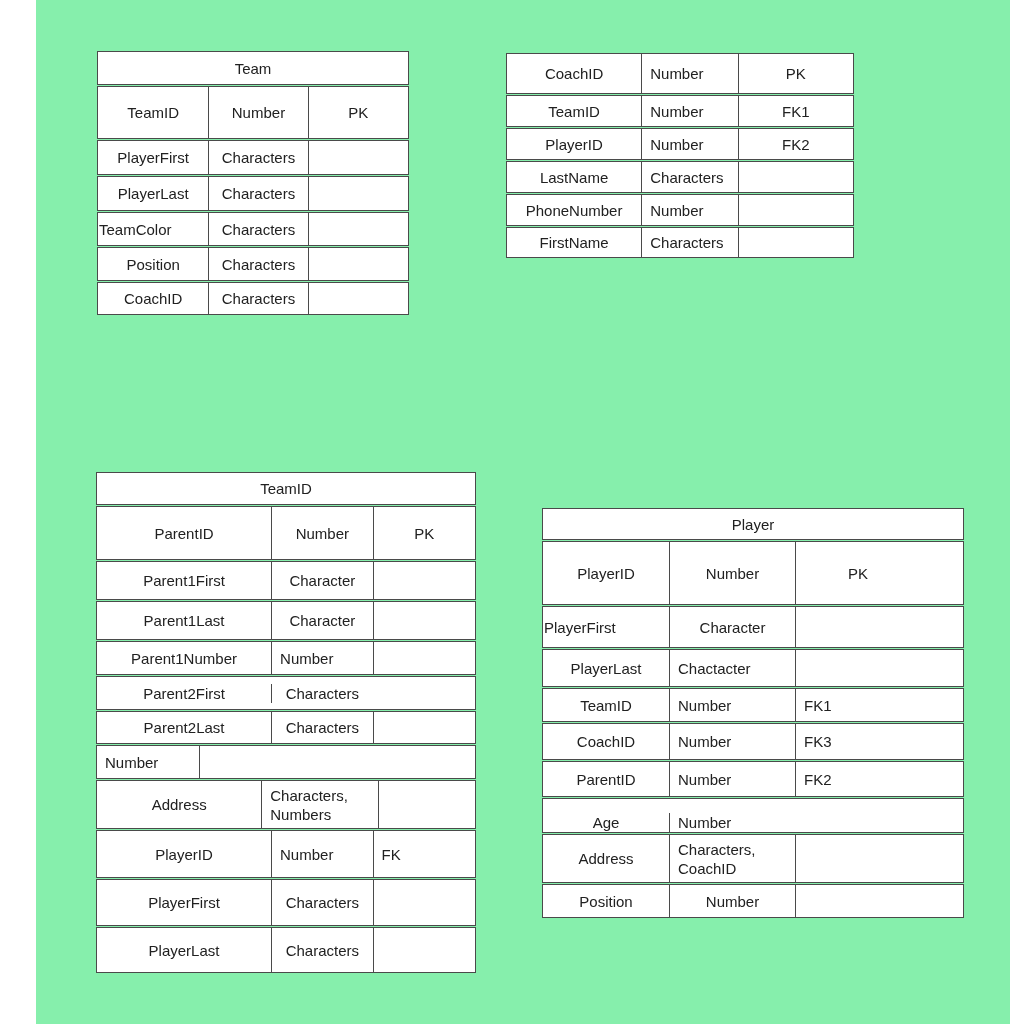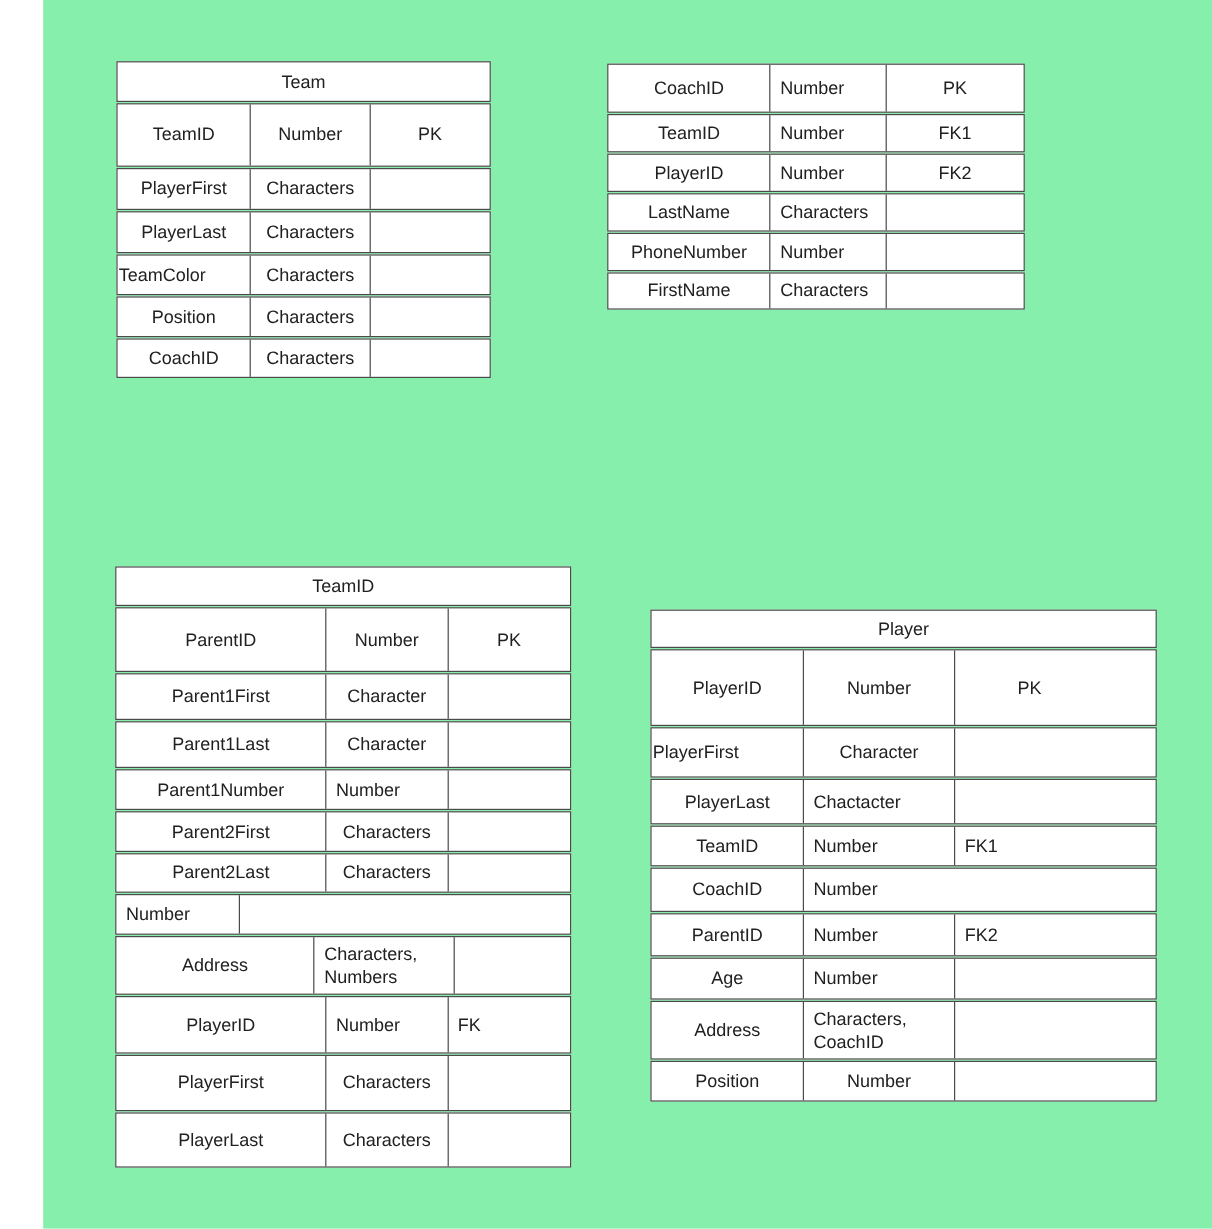--- a/index.html
+++ b/index.html
@@ -117,21 +117,21 @@
       <div class="trow" style="height: 39px;">
         <div class="tcell" style="width: 175px;">Parent1Last</div>
         <div class="tcell" style="width: 102px;">Character</div>
         <div class="tcell" style="width: 103px;"></div>
       </div>
       <div class="trow" style="height: 34px;">
         <div class="tcell" style="width: 175px;">Parent1Number</div>
         <div class="tcell al" style="width: 102px;">Number</div>
         <div class="tcell" style="width: 103px;"></div>
       </div>
-      <div class="trow" style="height: 34px;">
+      <div class="trow" style="height: 34px; align-items: center;">
         <div class="tcell" style="width: 175px;">Parent2First</div>
         <div class="tcell" style="width: 102px;">Characters</div>
         <div class="tcell" style="width: 103px;"></div>
       </div>
       <div class="trow" style="height: 33px;">
         <div class="tcell" style="width: 175px;">Parent2Last</div>
         <div class="tcell" style="width: 102px;">Characters</div>
         <div class="tcell" style="width: 103px;"></div>
       </div>
       <div class="trow" style="height: 34px;">
@@ -177,27 +177,28 @@
         <div class="tcell" style="width: 125px;"></div>
       </div>
       <div class="trow" style="height: 34px;">
         <div class="tcell" style="width: 126px;">TeamID</div>
         <div class="tcell al" style="width: 126px;">Number</div>
         <div class="tcell al" style="width: 125px;">FK1</div>
       </div>
       <div class="trow" style="height: 37px;">
         <div class="tcell" style="width: 126px;">CoachID</div>
         <div class="tcell al" style="width: 126px;">Number</div>
+        <div class="tcell al" style="width: 125px;">FK3</div>
       </div>
       <div class="trow" style="height: 36px;">
         <div class="tcell" style="width: 126px;">ParentID</div>
         <div class="tcell al" style="width: 126px;">Number</div>
         <div class="tcell al" style="width: 125px;">FK2</div>
       </div>
-      <div class="trow" style="height: 35px;">
+      <div class="trow" style="height: 35px; align-items: flex-end;">
         <div class="tcell" style="width: 126px;">Age</div>
         <div class="tcell al" style="width: 126px;">Number</div>
         <div class="tcell" style="width: 125px;"></div>
       </div>
       <div class="trow" style="height: 49px;">
         <div class="tcell" style="width: 126px;">Address</div>
         <div class="tcell al" style="width: 126px;">Characters, CoachID</div>
         <div class="tcell" style="width: 125px;"></div>
       </div>
       <div class="trow" style="height: 34px;">

